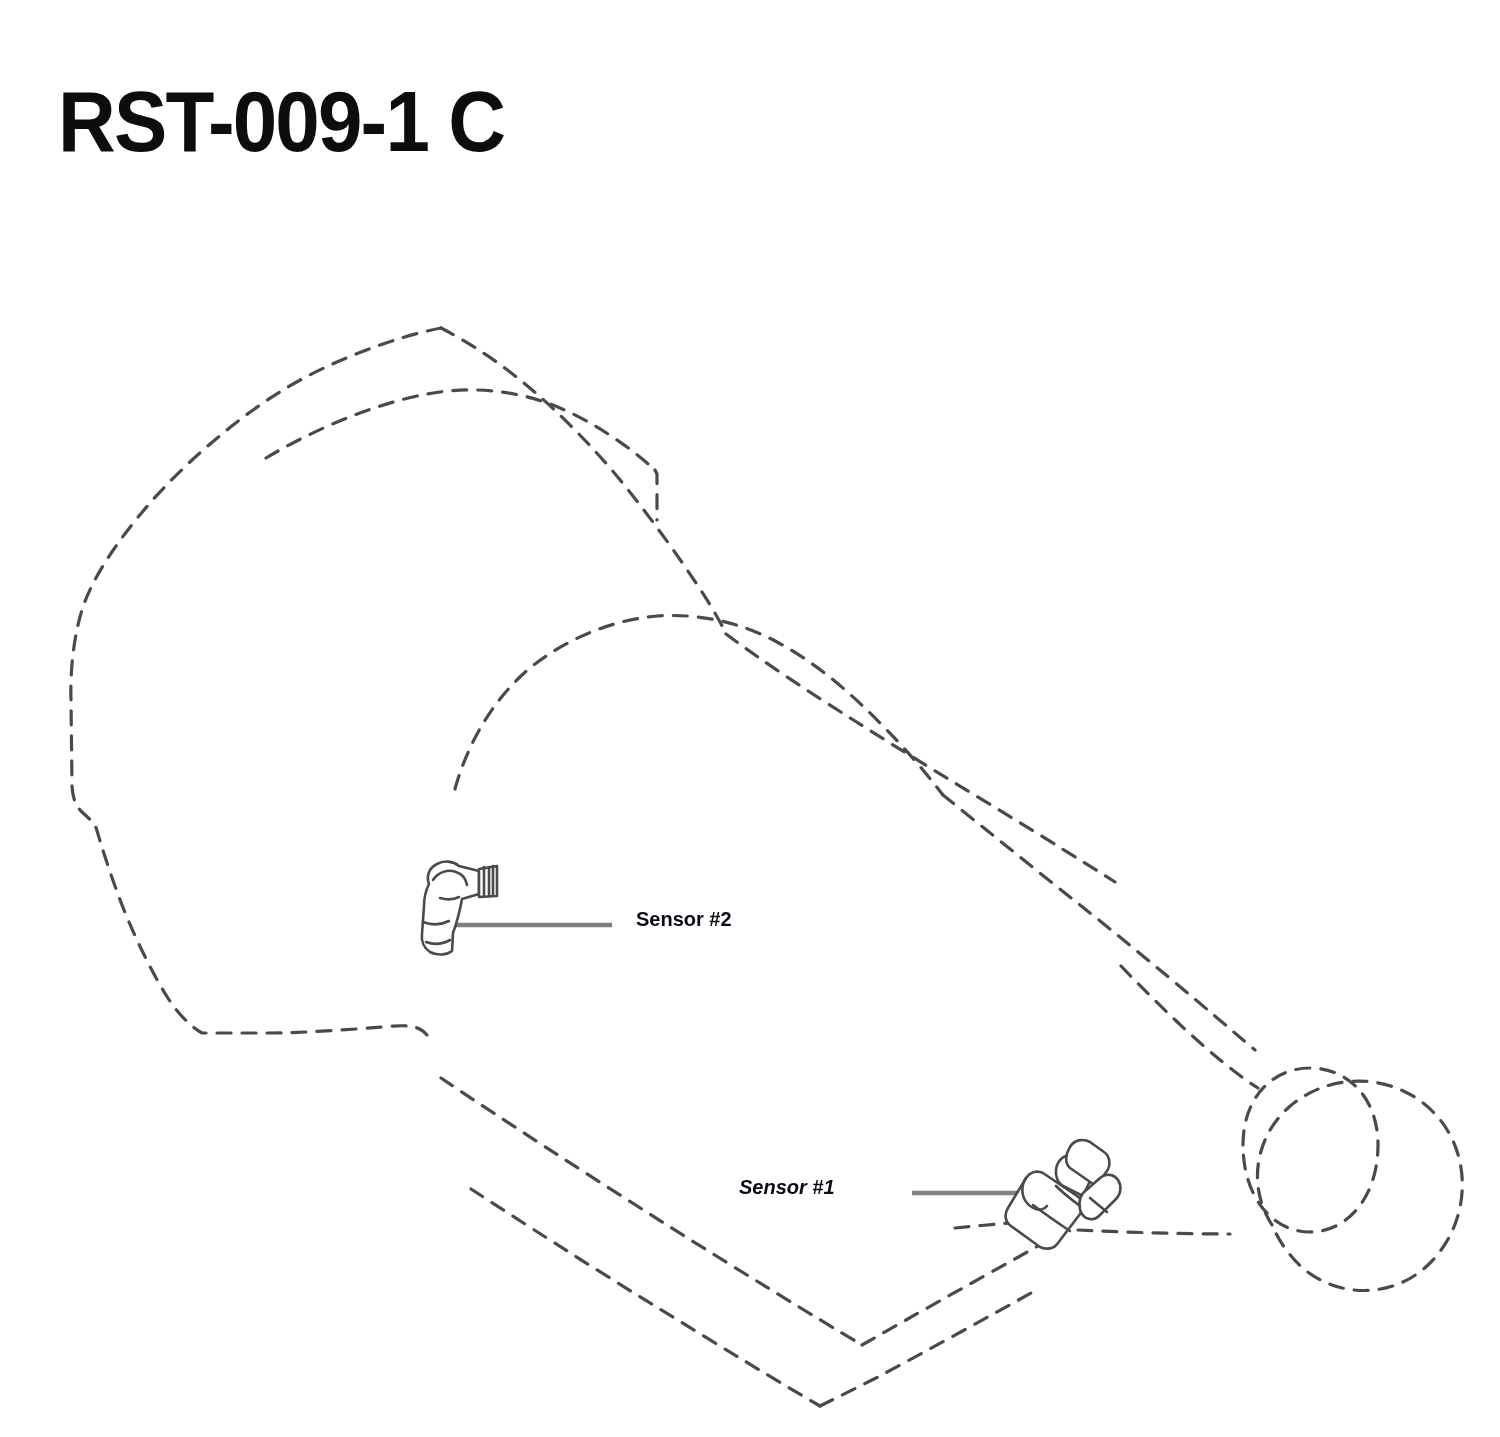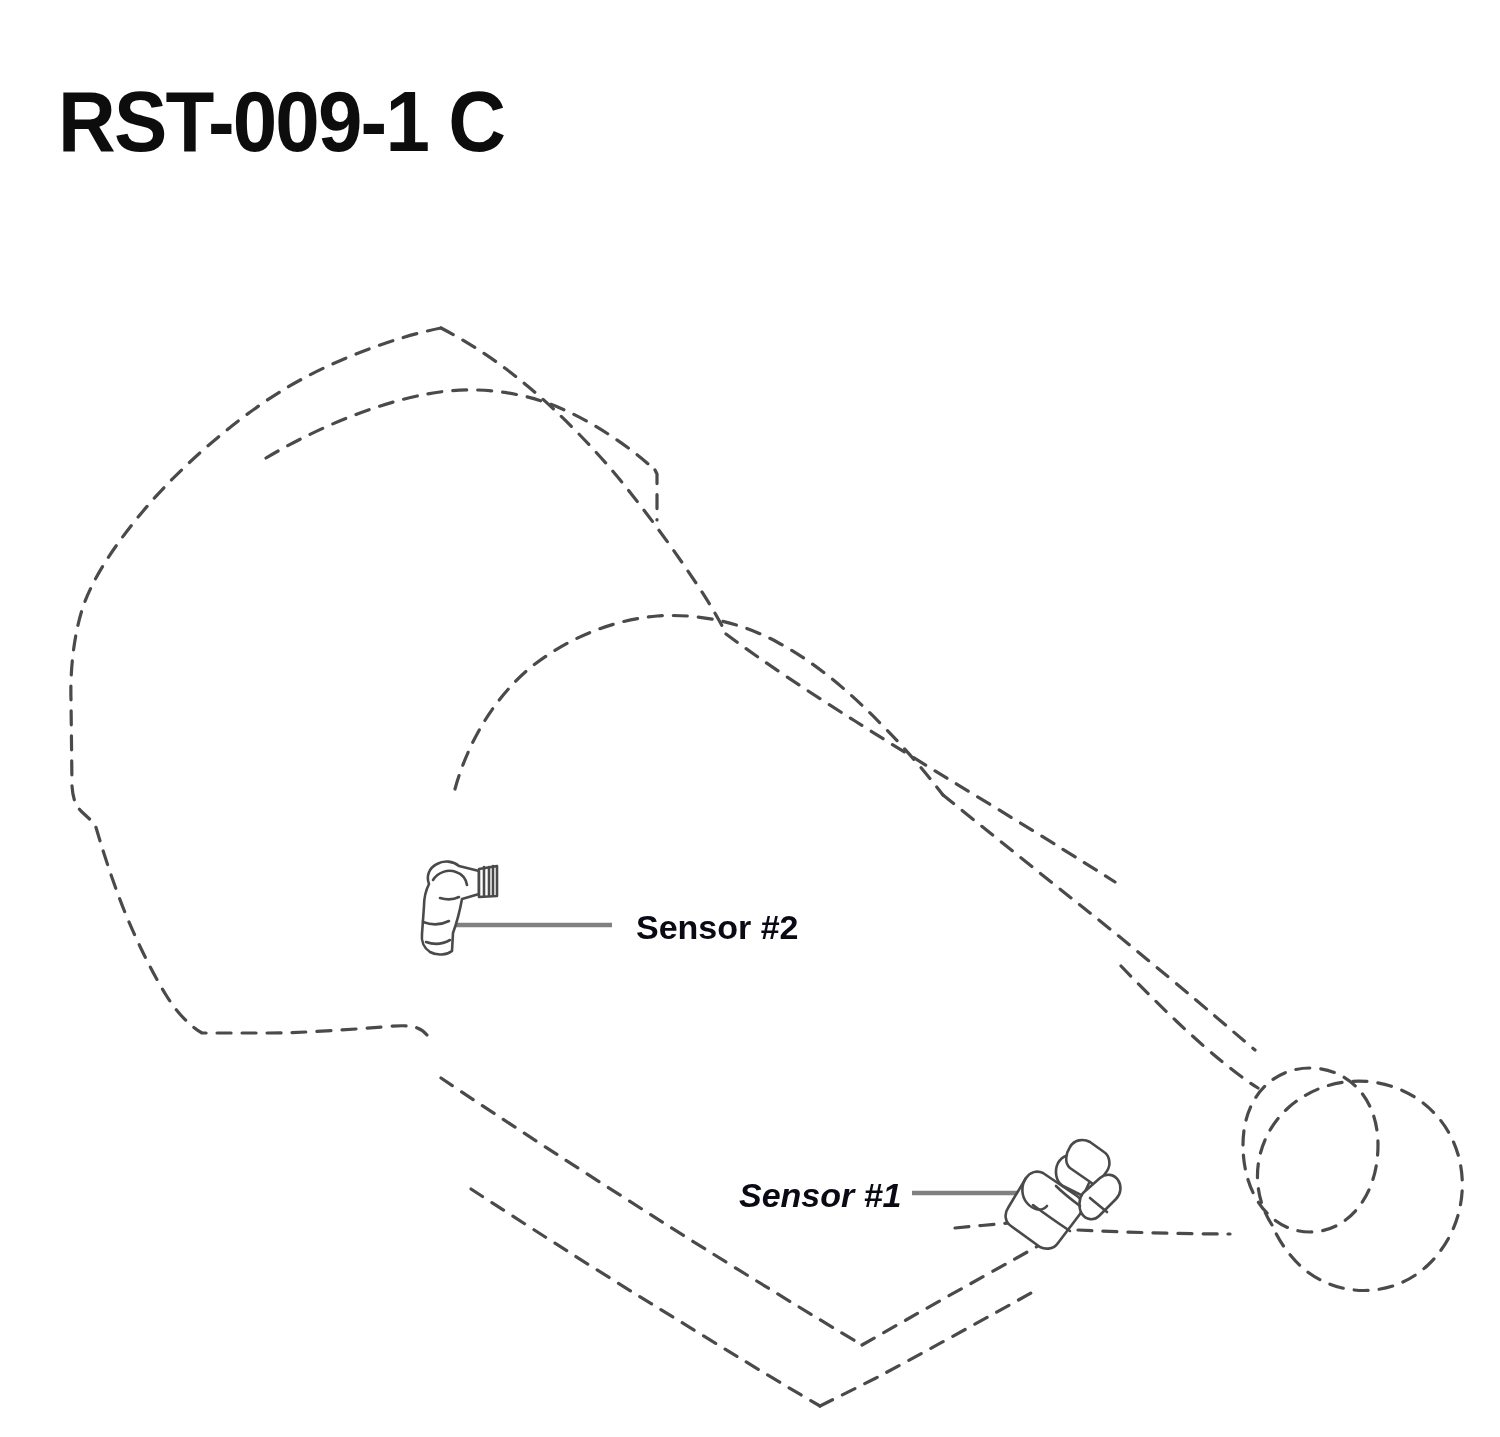--- a/index.html
+++ b/index.html
@@ -39,21 +39,21 @@
   #diagram {
     position: absolute;
     left: 0;
     top: 0;
     width: 1500px;
     height: 1437px;
   }
   .label-text {
     position: absolute;
     font-family: "Liberation Sans", sans-serif;
-    font-size: 34px;
+    font-size: 20px;
     font-weight: bold;
     color: #0a0a14;
     white-space: nowrap;
     letter-spacing: 0px;
   }
   #label-sensor2 { left: 636px; top: 908px; }
   #label-sensor1 { left: 739px; top: 1176px; font-style: italic; }
 </style>
 </head>
 <body>

